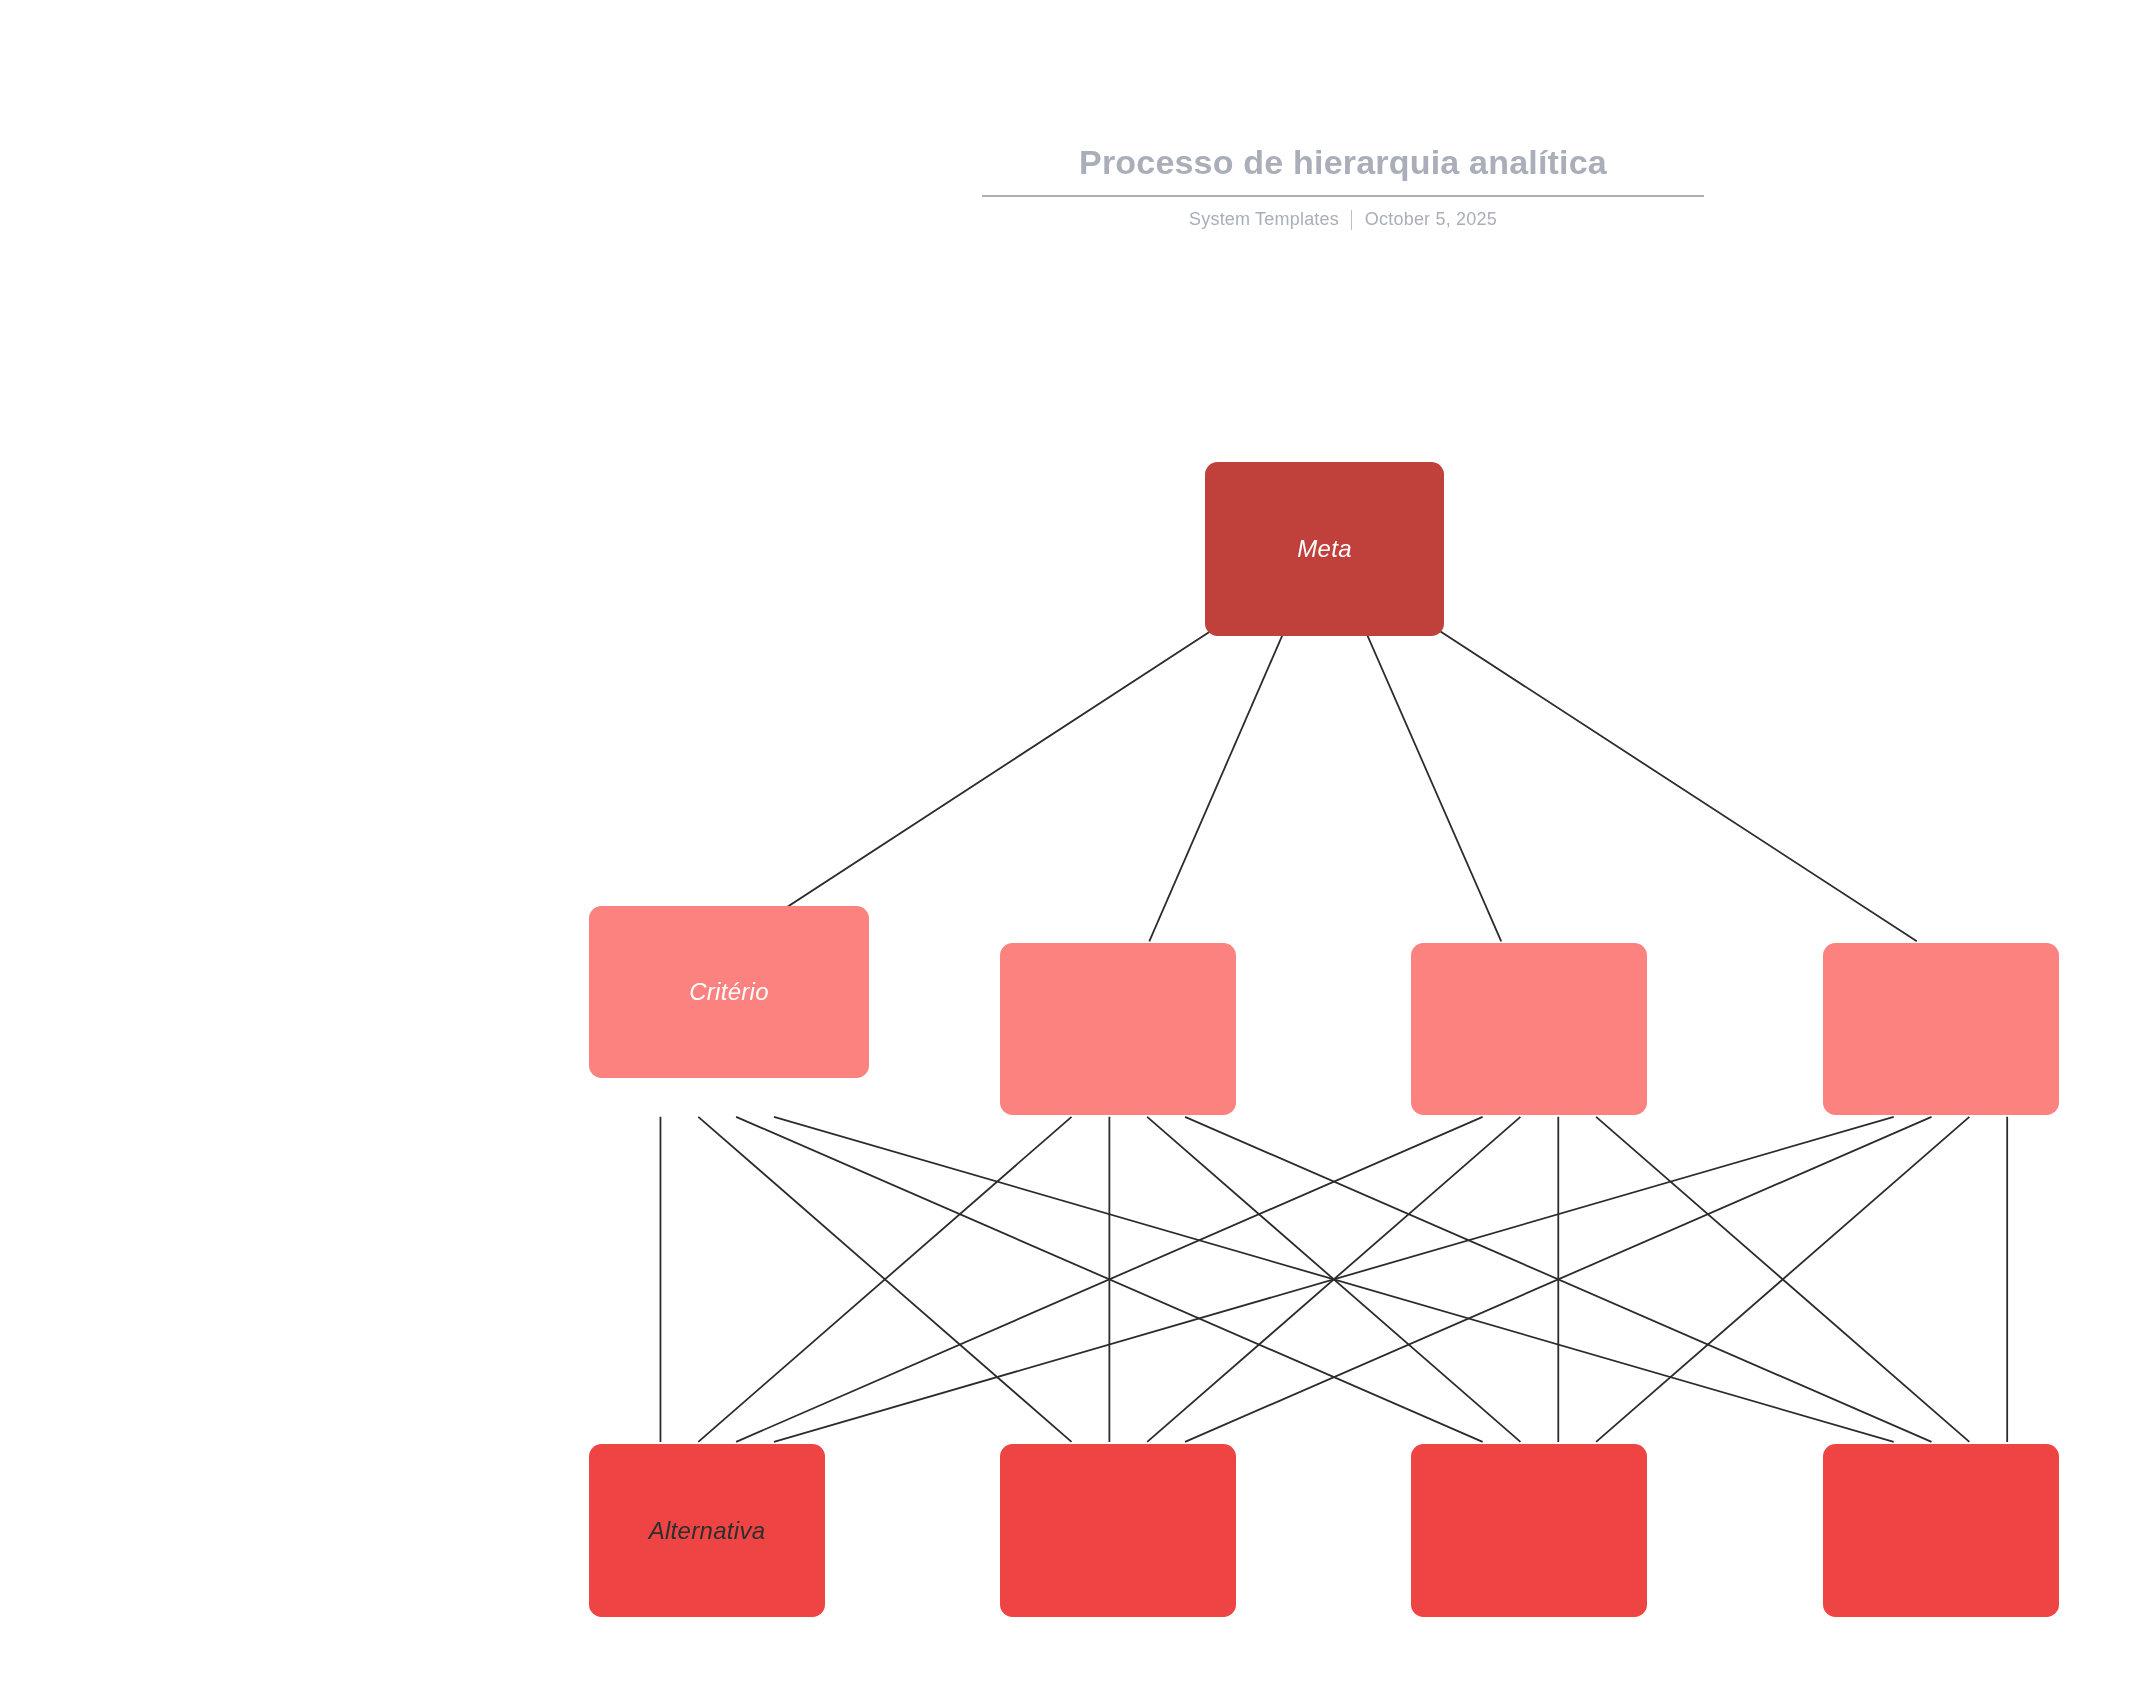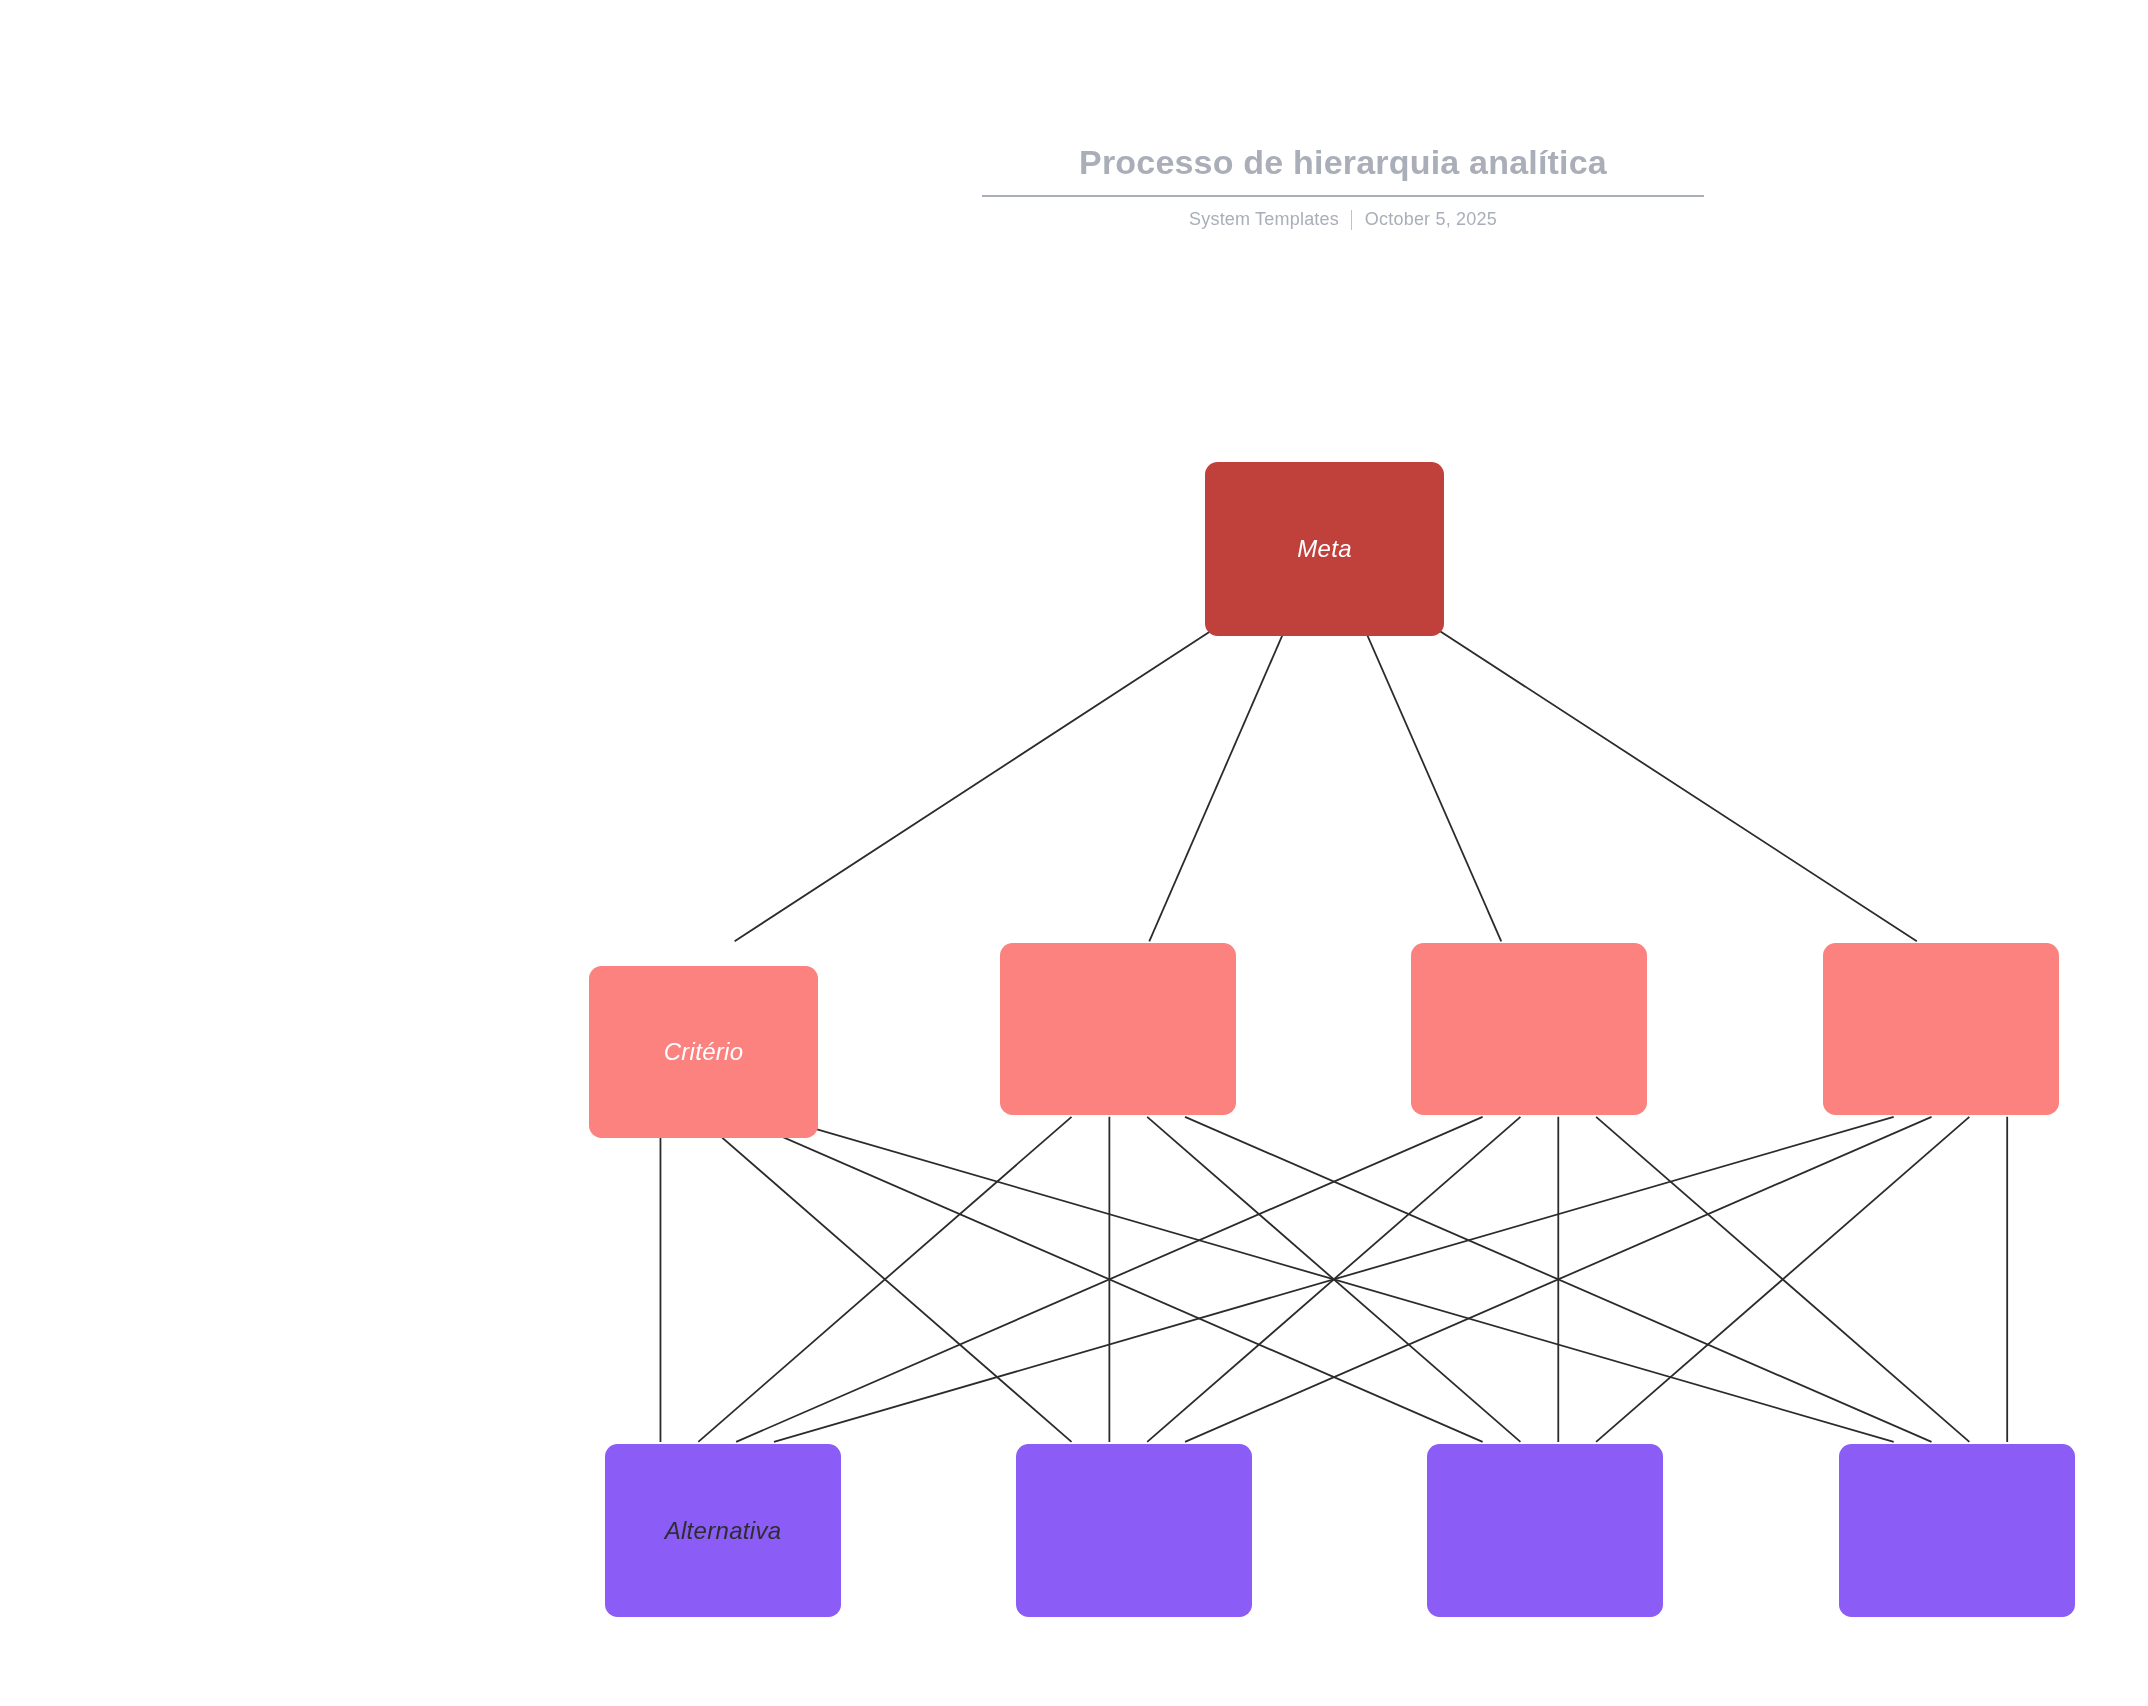--- a/index.html
+++ b/index.html
@@ -89,23 +89,22 @@
   }
   .node-goal {
     background: #c0403c;
     color: #ffffff;
   }
   .node-criterion {
     background: #fc8280;
     color: #ffffff;
   }
   .node-alternative {
-    background: #8b5cf6;
+    background: #ef4444;
     color: #2e2e2e;
-    margin-left: 16px;
   }
   .node-label {
     pointer-events: none;
   }
 </style>
 </head>
 <body>
 
 <div id="header">
   <div id="header-inner">
@@ -138,21 +137,21 @@
       <line x1="1781.92" y1="1247" x2="2198.68" y2="1610" stroke="#2b2b2b" stroke-width="2"></line>
       <line x1="2114.2" y1="1247" x2="863.9200000000001" y2="1610" stroke="#2b2b2b" stroke-width="2"></line>
       <line x1="2156.44" y1="1247" x2="1322.92" y2="1610" stroke="#2b2b2b" stroke-width="2"></line>
       <line x1="2198.68" y1="1247" x2="1781.92" y2="1610" stroke="#2b2b2b" stroke-width="2"></line>
       <line x1="2240.92" y1="1247" x2="2240.92" y2="1610" stroke="#2b2b2b" stroke-width="2"></line>
     </svg>
   <div id="node-layer">
       <div class="node node-goal" style="left: 1205px; top: 442px; width: 239px; height: 174px; margin-top: 20px;">
         <span class="node-label">Meta</span>
       </div>
-      <div class="node node-criterion" style="left: 589px; top: 966px; width: 229px; height: 172px; font-style: italic;">
+      <div class="node node-criterion" style="left: 589px; top: 906px; width: 280px; height: 172px; font-style: italic;">
         <span class="node-label">Critério</span>
       </div>
       <div class="node node-criterion" style="left: 1000px; top: 943px; width: 236px; height: 172px;">
         <span class="node-label"></span>
       </div>
       <div class="node node-criterion" style="left: 1411px; top: 943px; width: 236px; height: 172px;">
         <span class="node-label"></span>
       </div>
       <div class="node node-criterion" style="left: 1823px; top: 943px; width: 236px; height: 172px;">
         <span class="node-label"></span>

